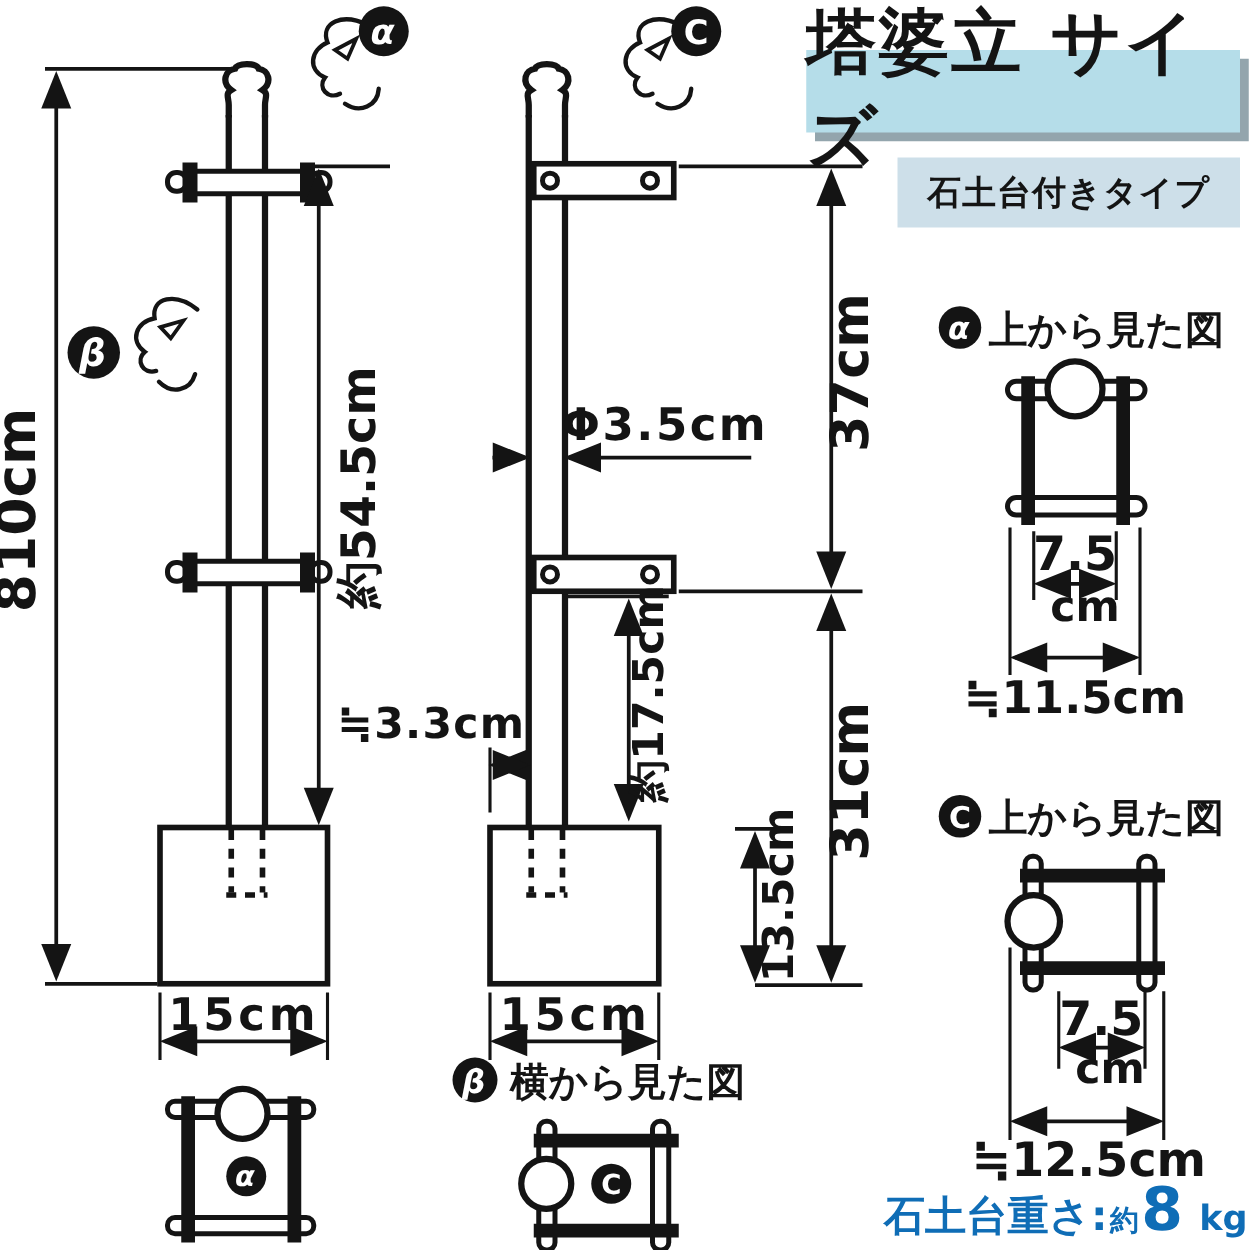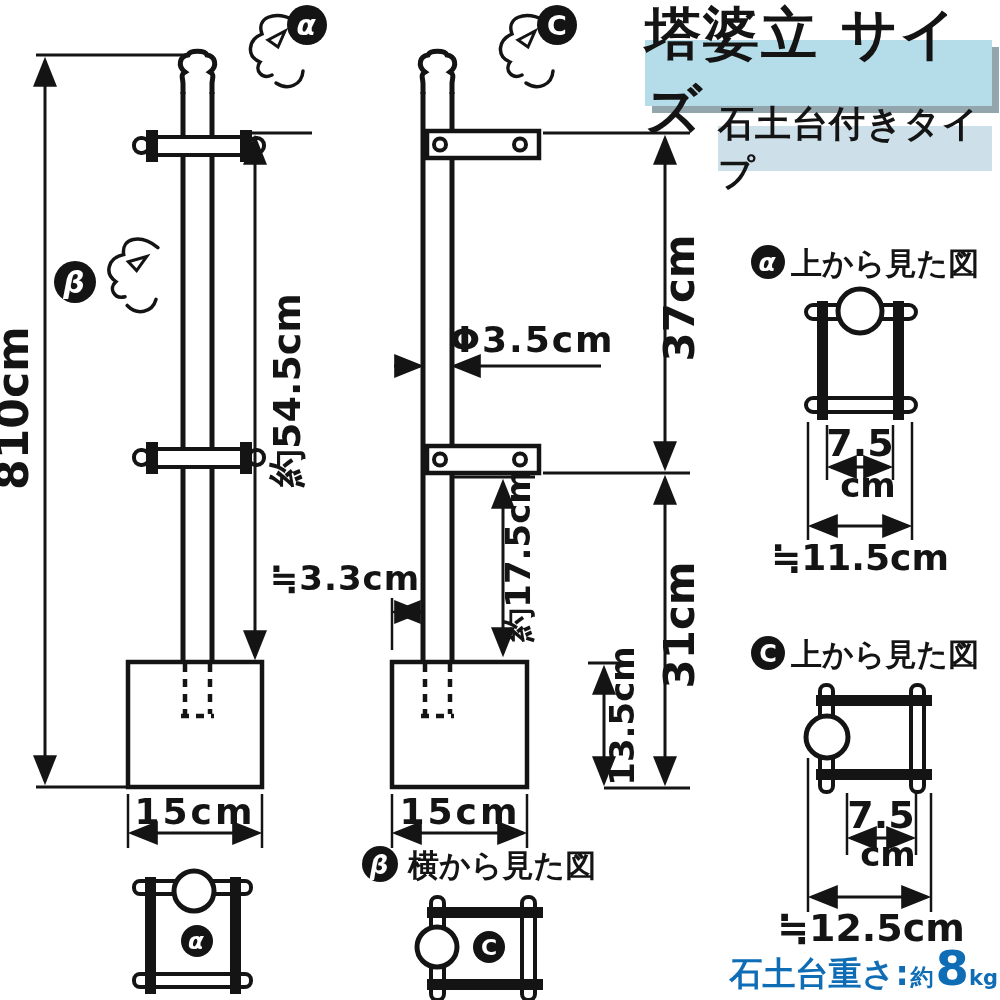--- a/index.html
+++ b/index.html
@@ -19,30 +19,30 @@
   .knob{stroke:var(--ink);stroke-width:5;fill:#fff;}
   .dash{stroke:var(--ink);stroke-width:4.5;stroke-dasharray:8 7;fill:none;}
   .face{stroke:var(--ink);stroke-width:3.5;fill:none;stroke-linecap:round;}
   .eye{stroke:var(--ink);stroke-width:3;fill:#fff;}
   .badge{fill:var(--ink);}
   .badge-txt{font-weight:bold;fill:#fff;font-family:"DejaVu Sans","Liberation Sans",sans-serif;}
   .title-bar{position:absolute;left:645px;top:40px;width:347px;height:66px;
     background:var(--title-bg);box-shadow:7px 7px 0 0 #93a5ad;
     display:flex;align-items:center;justify-content:center;
     font-size:56px;font-weight:bold;color:var(--ink);letter-spacing:2px;}
-  .subtitle-bar{position:absolute;left:718px;top:126px;width:274px;height:45px;
+  .subtitle-bar{position:absolute;left:718px;top:126px;width:274px;height:56px;
     background:var(--subtitle-bg);display:flex;align-items:center;justify-content:center;
-    font-size:36px;font-weight:bold;color:var(--ink);letter-spacing:1px;}
+    font-size:27px;font-weight:bold;color:var(--ink);letter-spacing:1px;}
   .weight-line{position:absolute;left:740px;top:944px;width:258px;height:52px;
     display:flex;align-items:baseline;justify-content:flex-end;
     color:var(--accent-blue);font-weight:bold;white-space:nowrap;}
   .weight-line .w-label{font-size:33px;margin-left:32px;}
   .weight-line .w-prefix{font-size:23px;margin-left:2px;}
   .weight-line .w-value{font-size:48px;margin-left:2px;line-height:1;}
-  .weight-line .w-unit{font-size:21px;margin-left:0;}
+  .weight-line .w-unit{font-size:28px;margin-left:13px;}
 </style>
 </head>
 <body>
 
 <div id="stage">
 
   <svg id="art" viewBox="0 0 1000 1000">
     <defs>
       <marker id="arr" viewBox="0 0 10 10" refX="8.6" refY="5" markerWidth="11" markerHeight="10" orient="auto-start-reverse">
         <path d="M0,1 L10,5 L0,9 Z" fill="#141414"></path>

